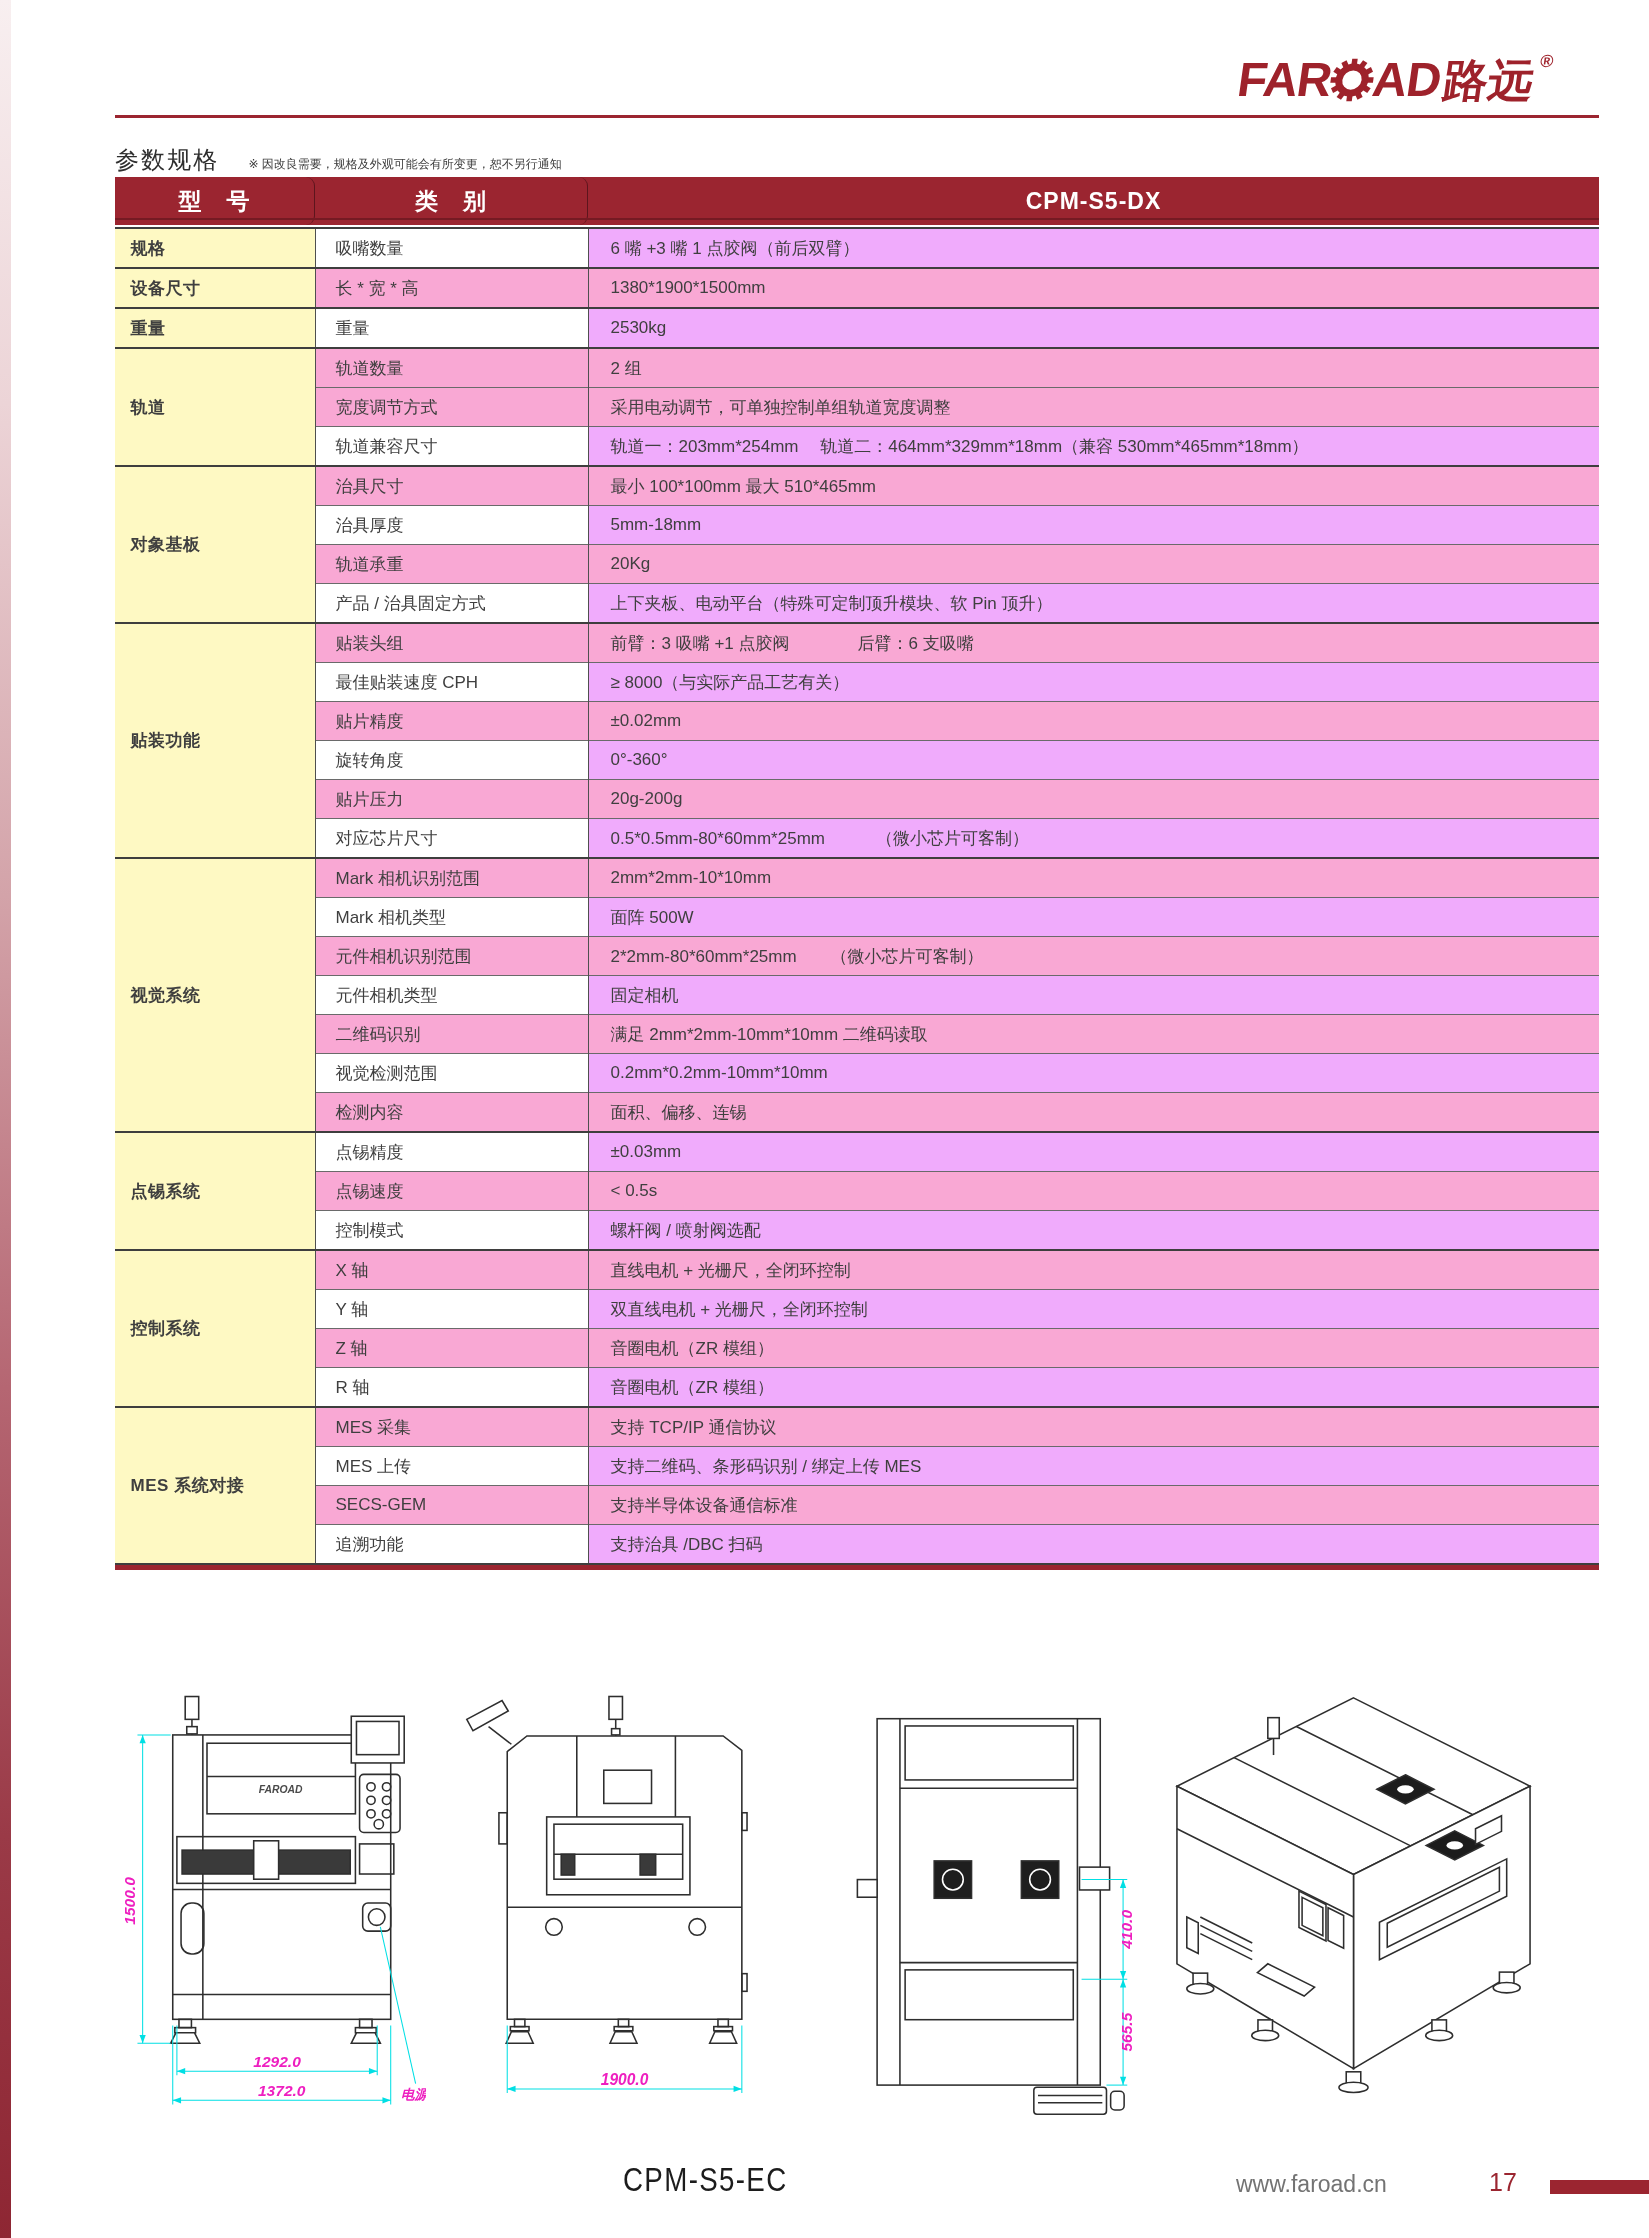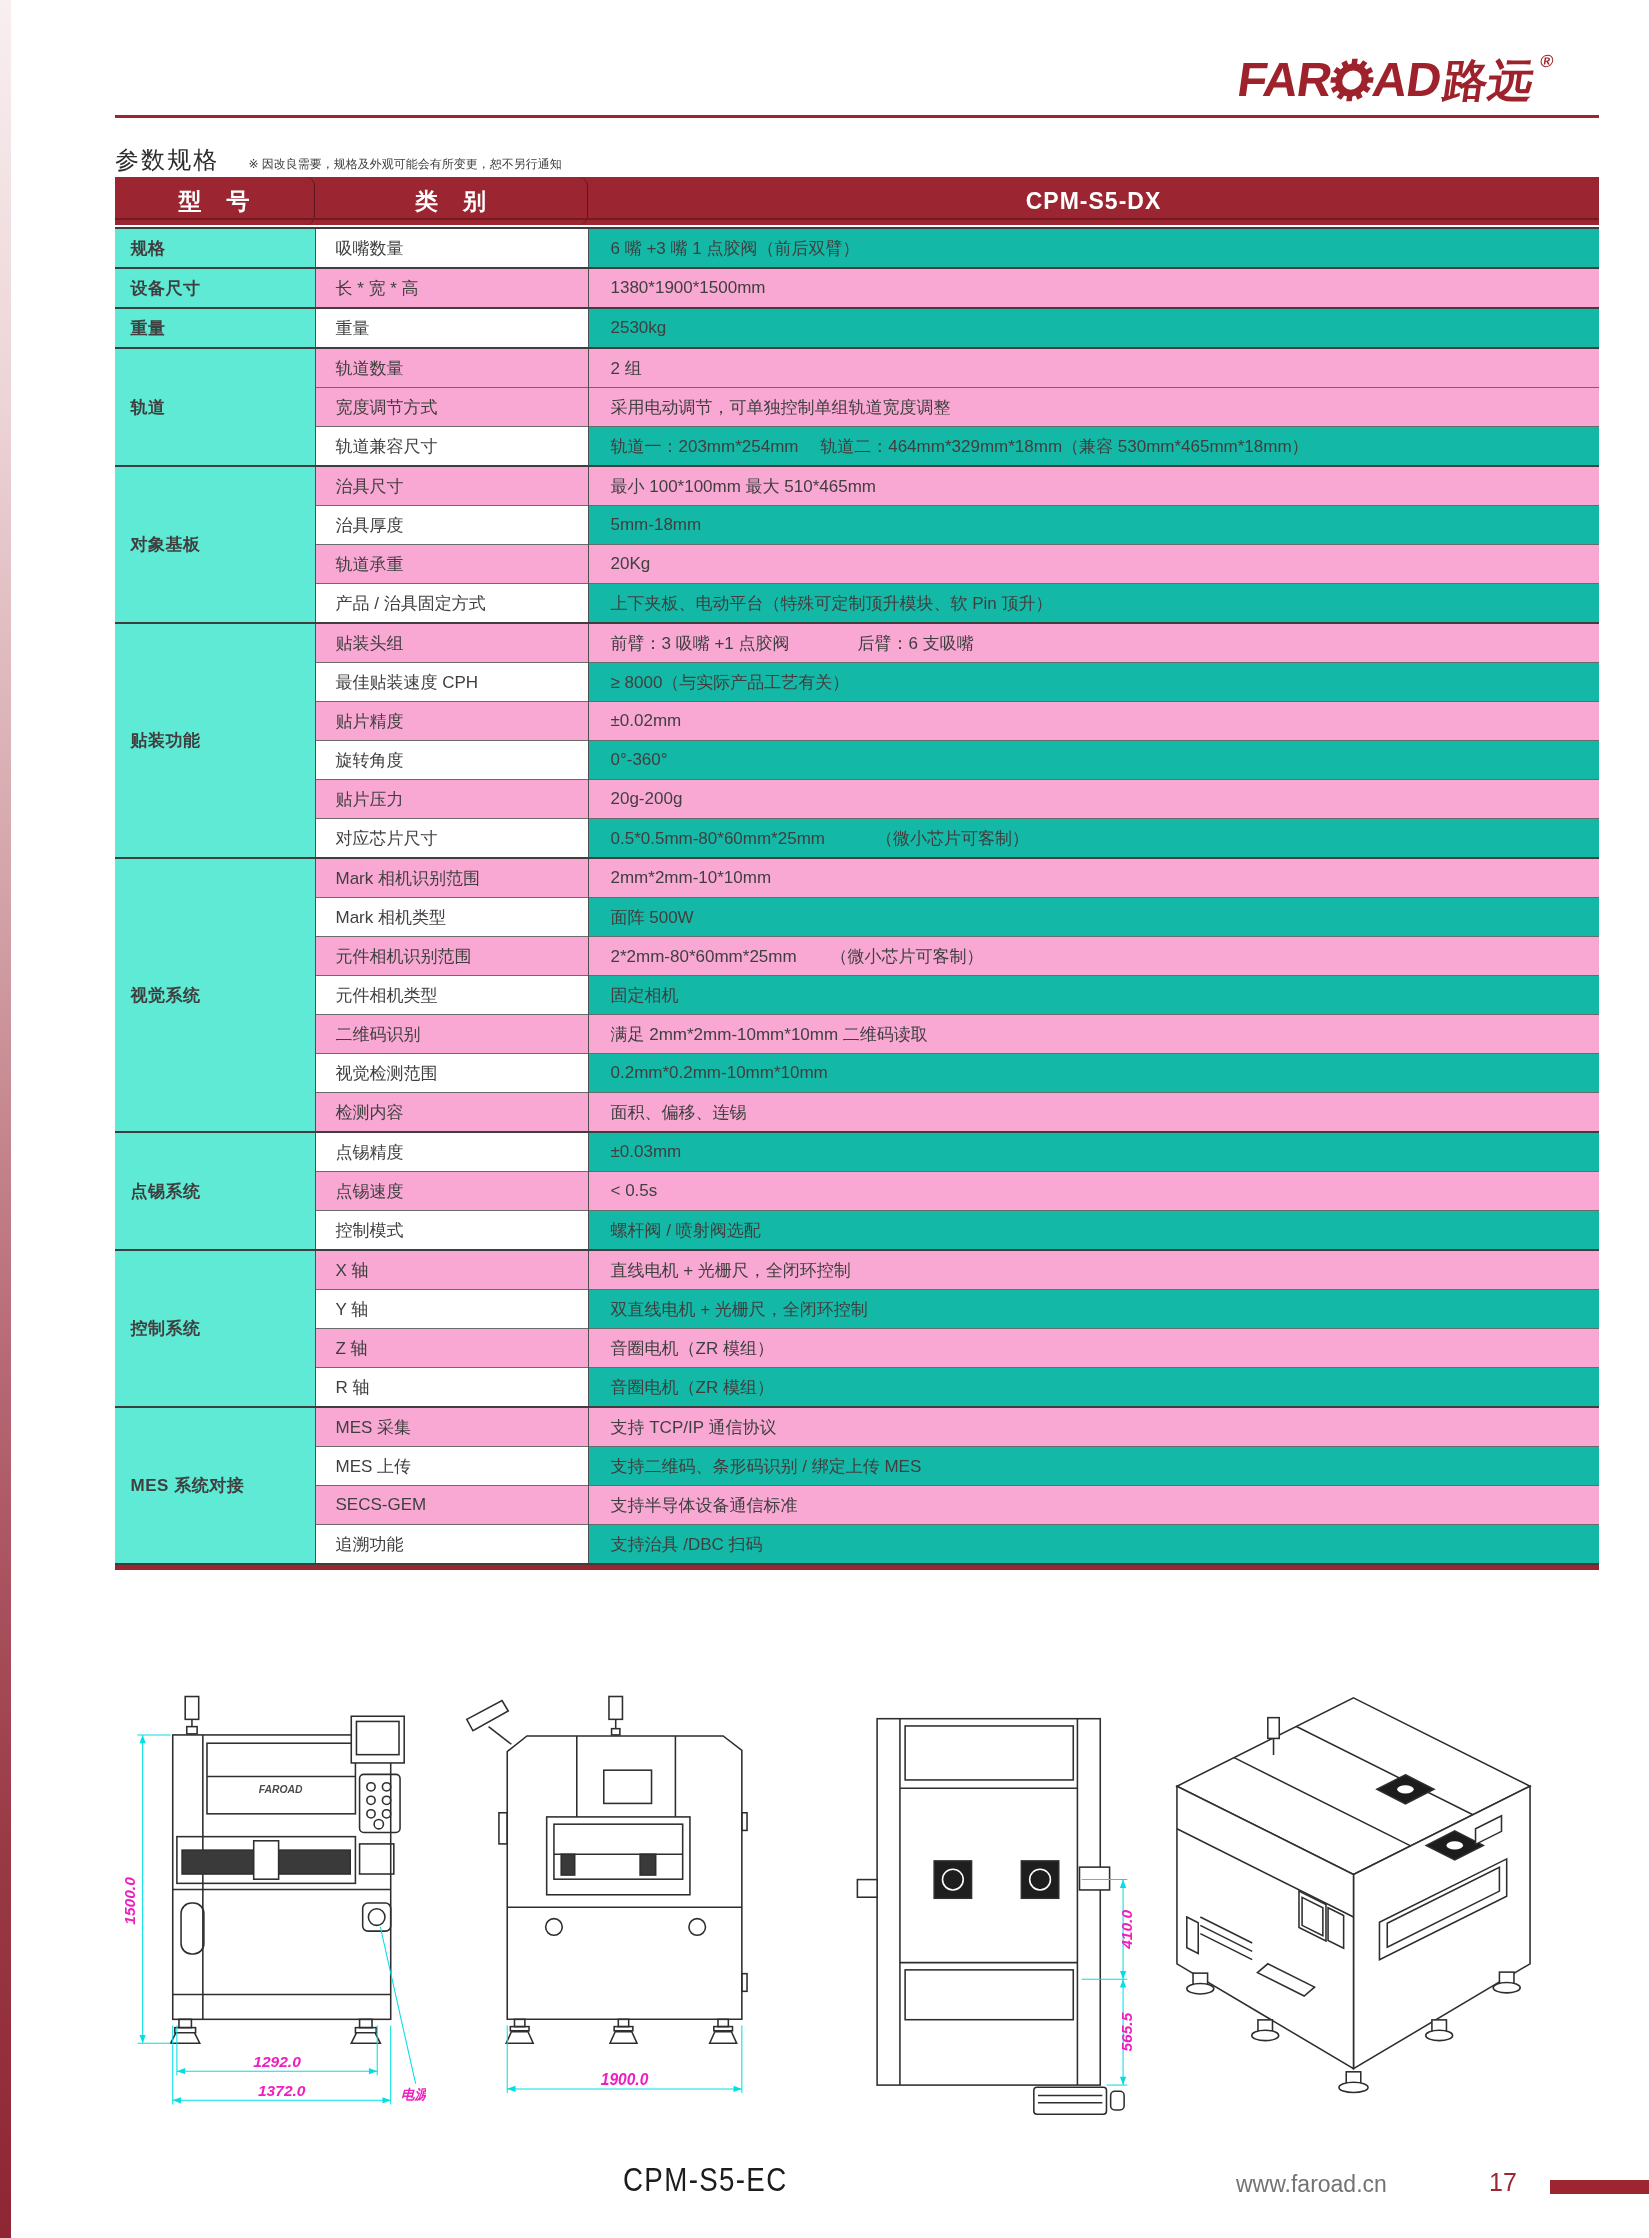--- a/index.html
+++ b/index.html
@@ -29,24 +29,24 @@
            display:grid; grid-template-columns:200px 273px 1fr; }
   .th { color:#ffffff; font-weight:700; font-size:23px; display:flex; align-items:center;
         justify-content:center; height:100%; letter-spacing:1px;border-radius:9px; }
   .th1,.th2 { border-right:1.6px solid #5d151d; }
   .th-accent { position:absolute; left:0; right:0; bottom:5.2px; height:1.6px; background:#751a23; }
 
   
   .spec { position:absolute; left:115px; top:227px; width:1484px; border-collapse:collapse;
           table-layout:fixed; border-bottom:2.6px solid #3e3e3e; }
   .spec td { height:36px; font-size:17px; color:#3f3f3f; vertical-align:middle; }
-  .gcell { color:#9d2e37; font-weight:700; font-size:19px; padding-left:15.6px; background:#5eead4;
+  .gcell { color:#9d2e37; font-weight:700; font-size:19px; padding-left:15.6px; background:#fef9c3;
            border-right:1px solid #4f4f4f; letter-spacing:0.5px; }
   .lcell { padding-left:20px; border-right:1px solid #4f4f4f; background:#ffffff; }
-  .vcell { padding-left:22px; white-space:nowrap; background:#14b8a6; }
+  .vcell { padding-left:22px; white-space:nowrap; background:#f0abfc; }
   tr.shade .lcell, tr.shade .vcell { background:#f9a8d4; }
   tr.gstart td { border-top:2.6px solid #3e3e3e; }
   tr:not(.gstart) td.lcell, tr:not(.gstart) td.vcell { border-top:1px solid #6a6a6a; }
 
   .bottom-rule { position:absolute; left:115px; top:1565px; width:1484px; height:5.2px; background:#9b2530; }
 
   .dwg { position:absolute; }
 
   
   .footer-model { position:absolute; left:623px; top:2161px; font-size:33px; color:#1c1c1c;

